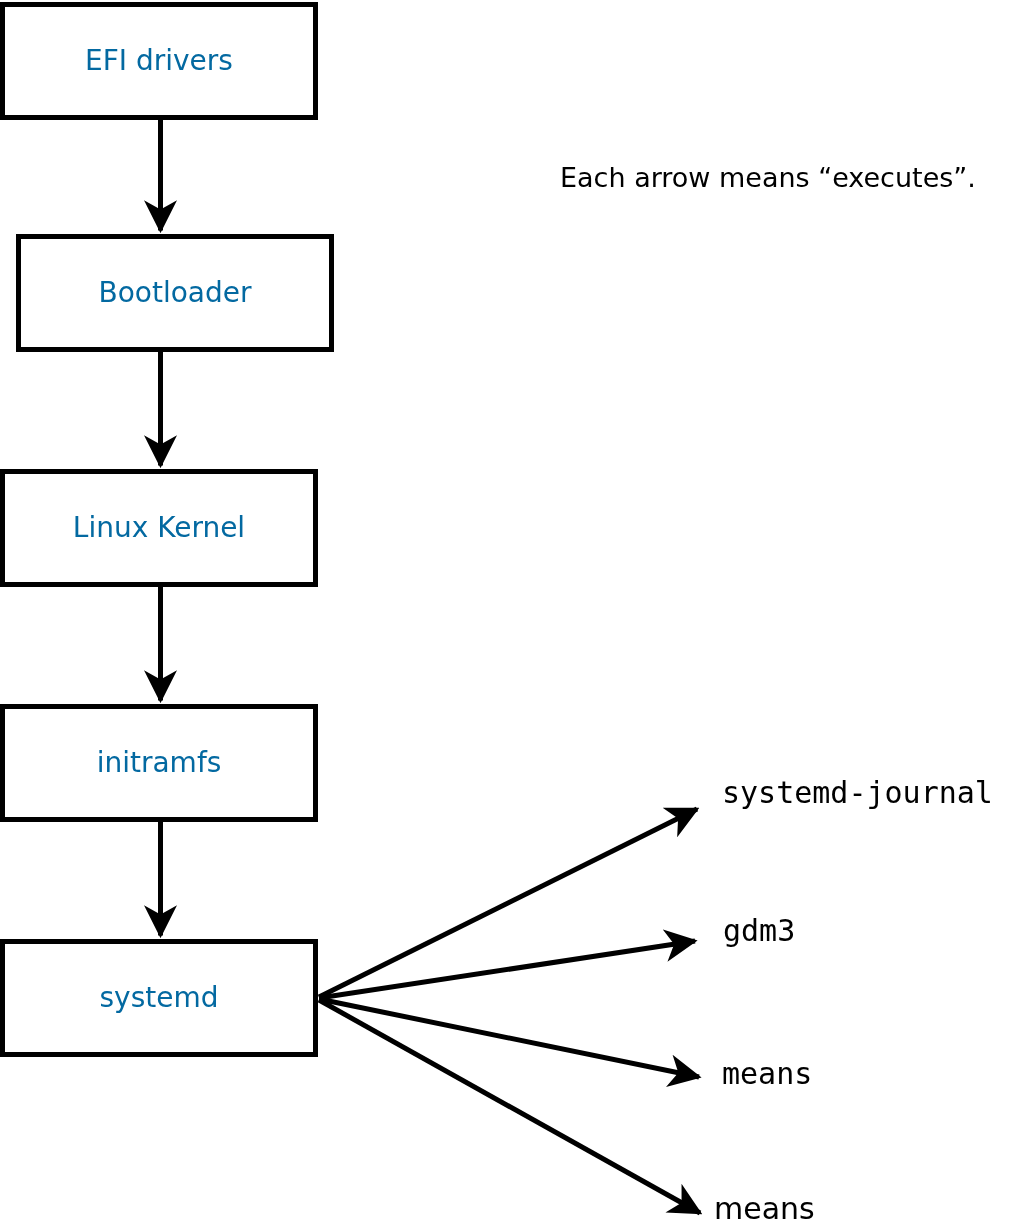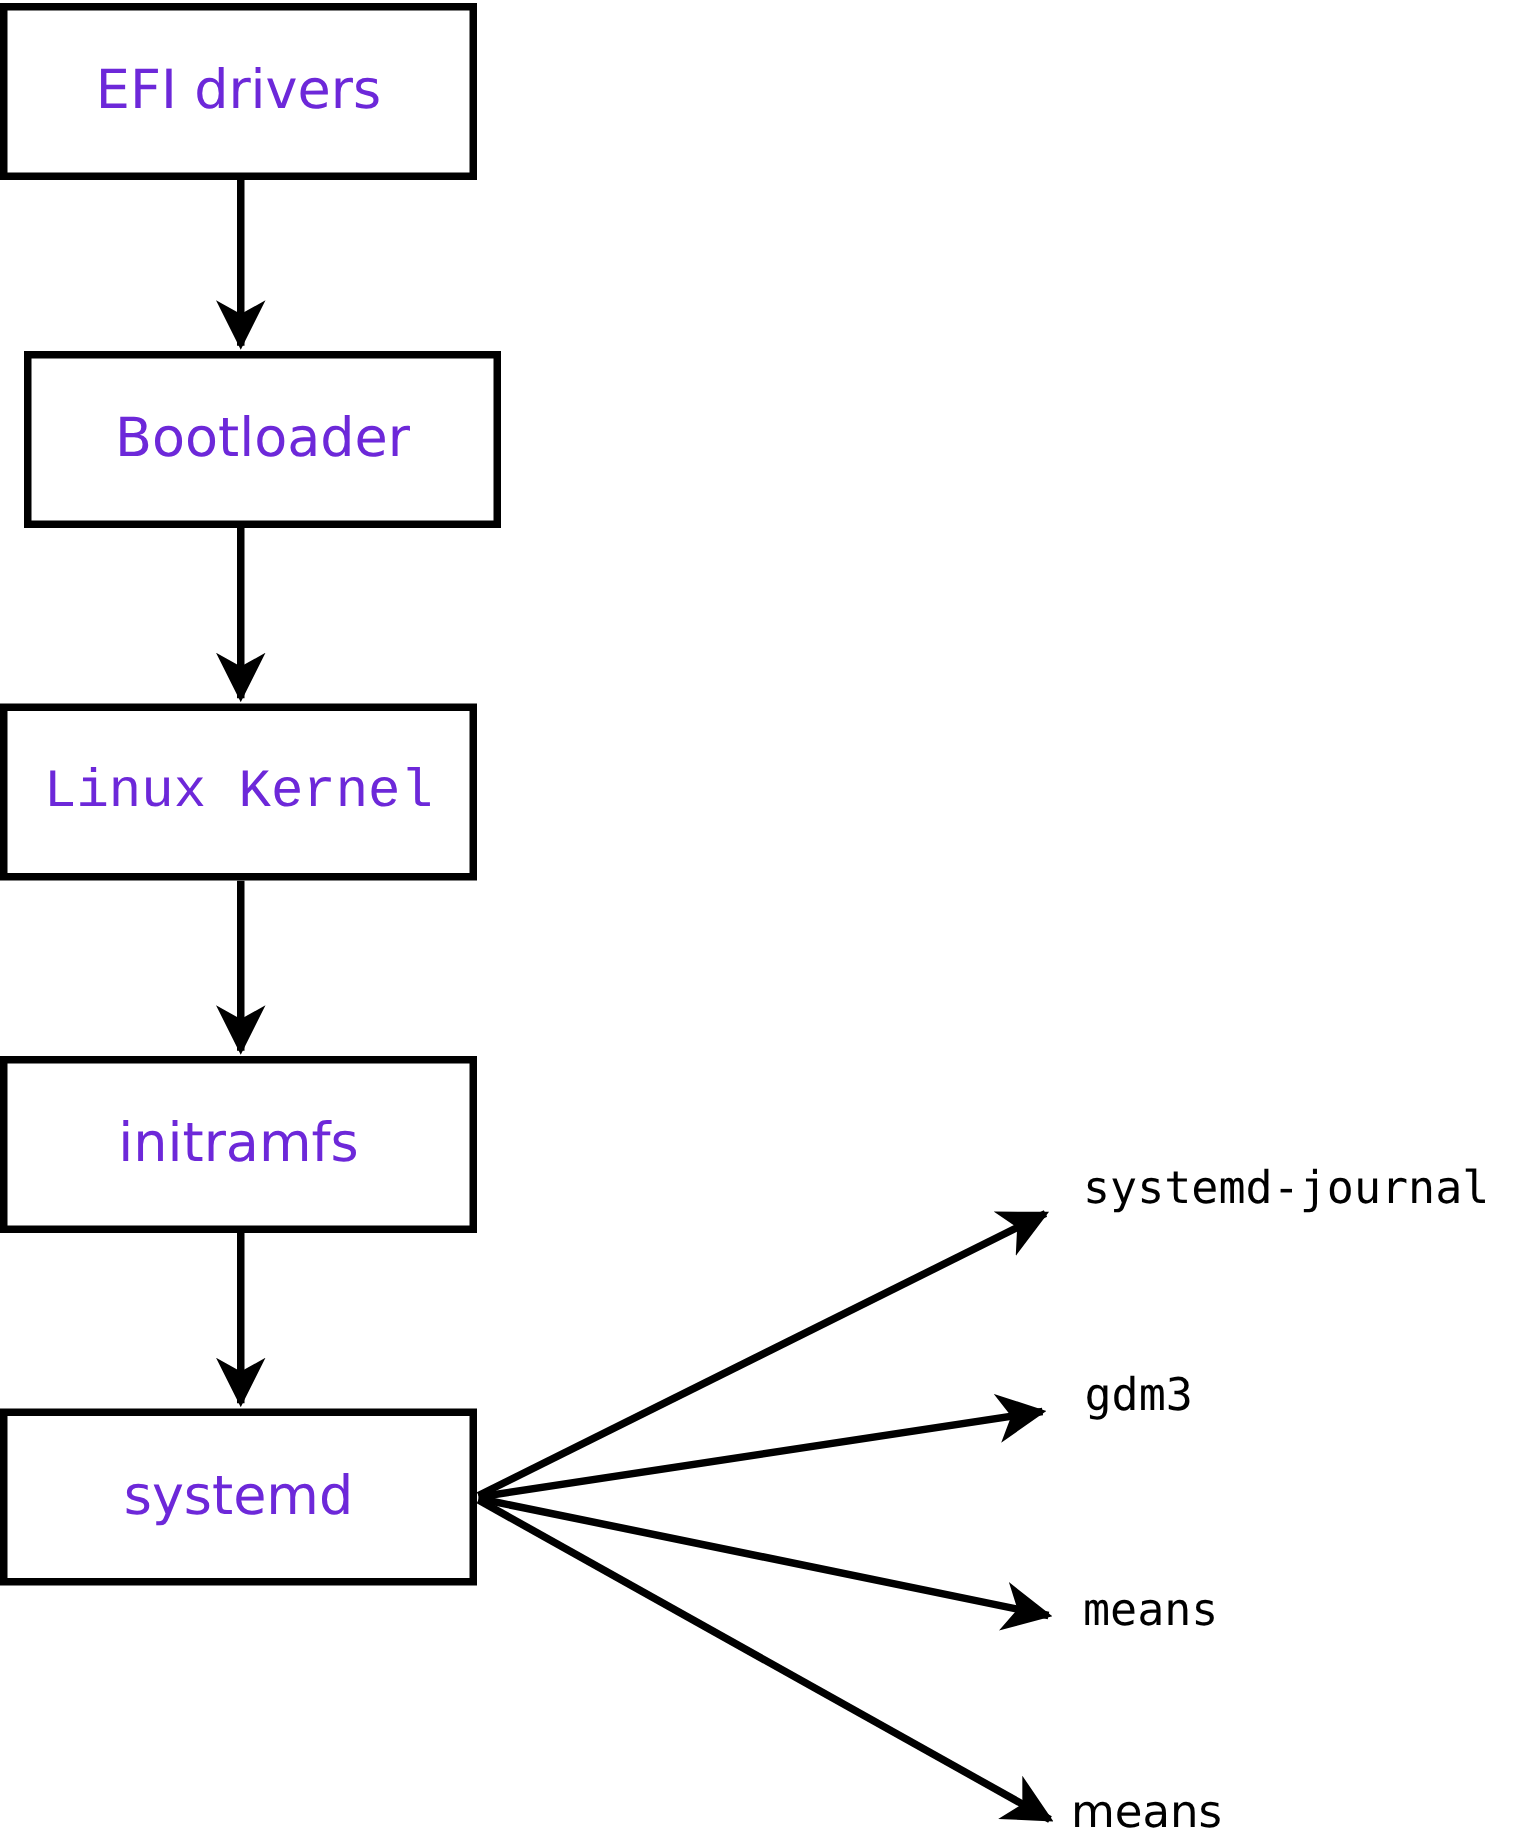--- a/index.html
+++ b/index.html
@@ -27,23 +27,23 @@
     position: absolute;
     left: 0;
     width: 318px;
     height: 118px;
     box-sizing: border-box;
     border: 5px solid #000000;
     background: #ffffff;
     display: flex;
     align-items: center;
     justify-content: center;
-    font-size: 36px;
+    font-size: 28px;
     line-height: 1;
-    color: #6d28d9;
+    color: #0369a1;
   }
   .note-text {
     position: absolute;
     left: 560px;
     top: 160px;
     font-size: 27px;
     line-height: 36px;
     white-space: nowrap;
     color: #000000;
   }
@@ -55,21 +55,21 @@
     color: #000000;
   }
   .mono {
     font-family: "DejaVu Sans Mono", monospace;
   }
   .sans {
     font-family: "DejaVu Sans", sans-serif;
   }
   .pos-box-0 { top: 2px; }
   .pos-box-1 { top: 234px; margin-left: 16px; }
-  .pos-box-2 { top: 469px; font-family: Liberation Mono, monospace; }
+  .pos-box-2 { top: 469px; }
   .pos-box-3 { top: 704px; }
   .pos-box-4 { top: 939px; }
   .pos-spawn-0 { left: 722px; top: 777px; }
   .pos-spawn-1 { left: 723px; top: 915px; }
   .pos-spawn-2 { left: 722px; top: 1058px; }
   .pos-spawn-3 { left: 714px; top: 1193px; }
 </style>
 </head>
 <body>
 
@@ -102,19 +102,20 @@
   <div class="node-box pos-box-2">
     <span>Linux Kernel</span>
   </div>
   <div class="node-box pos-box-4">
     <span>systemd</span>
   </div>
   <div class="node-box pos-box-3">
     <span>initramfs</span>
   </div>
 
+  <div class="note-text">Each arrow means “executes”.</div>
 
   <div class="spawn-label mono pos-spawn-0">systemd-journal</div>
   <div class="spawn-label mono pos-spawn-1">gdm3</div>
   <div class="spawn-label mono pos-spawn-2">means</div>
   <div class="spawn-label sans pos-spawn-3">means</div>
 
 </div>
 
 </body></html>

